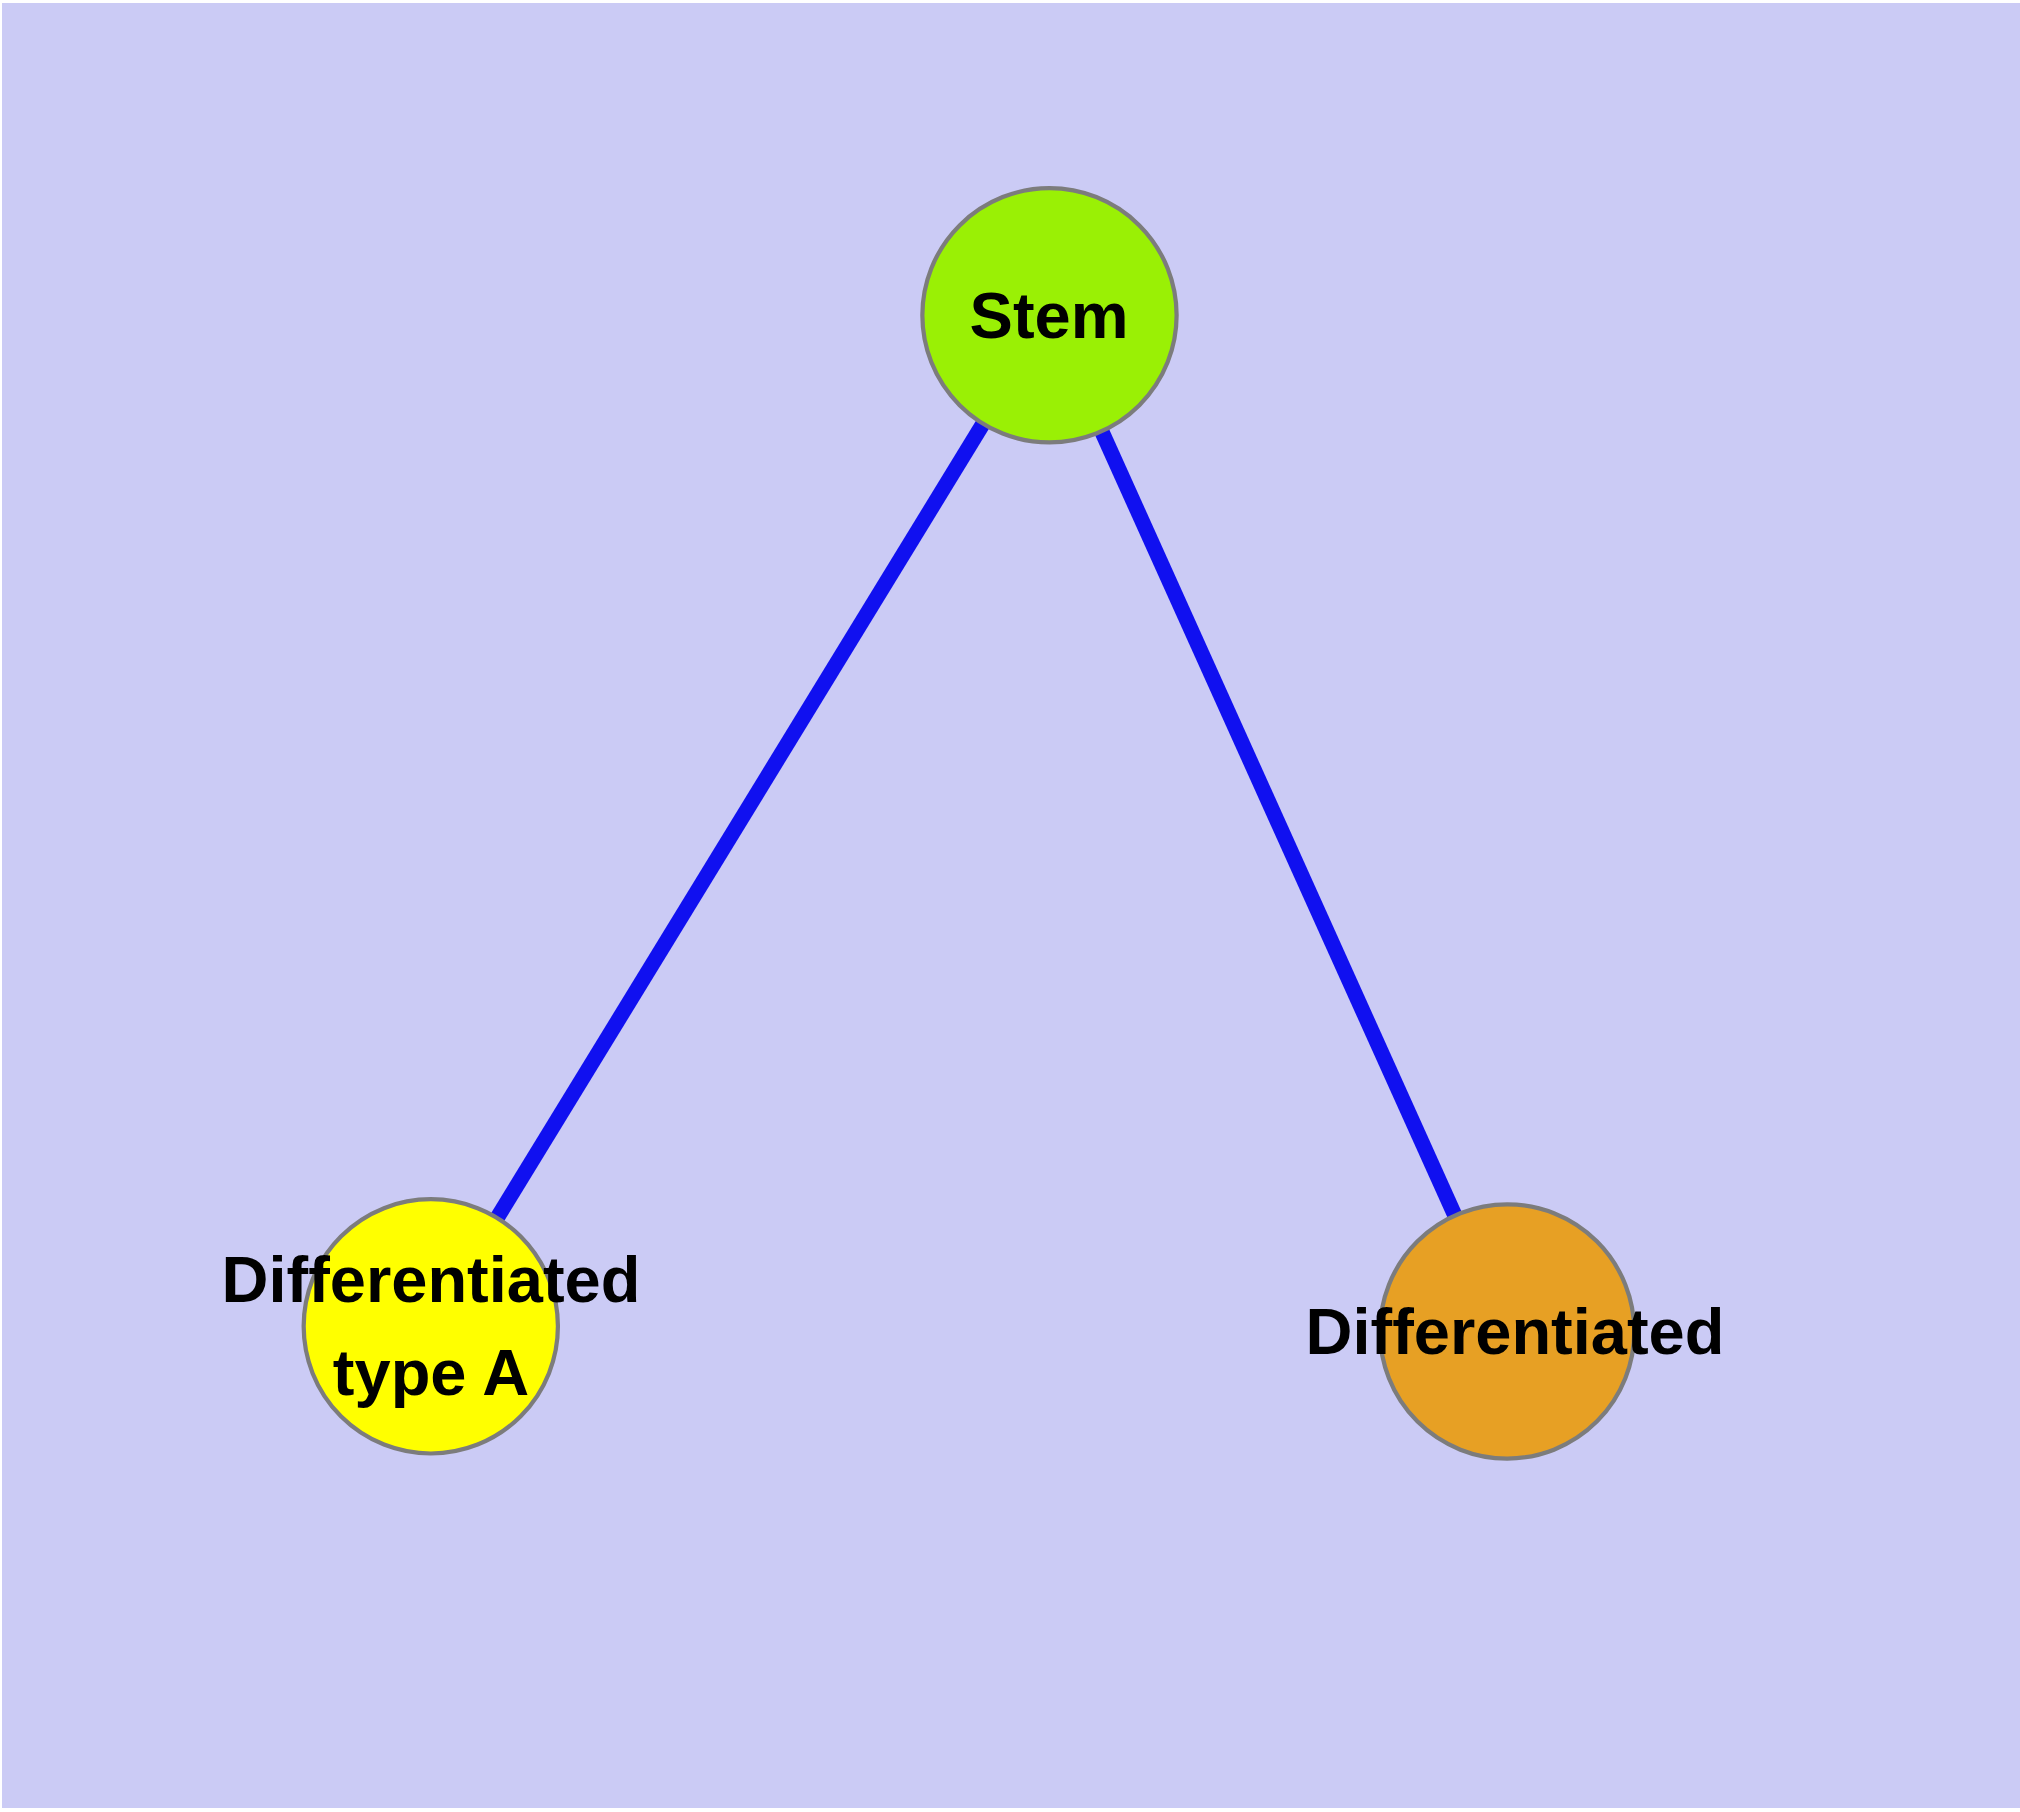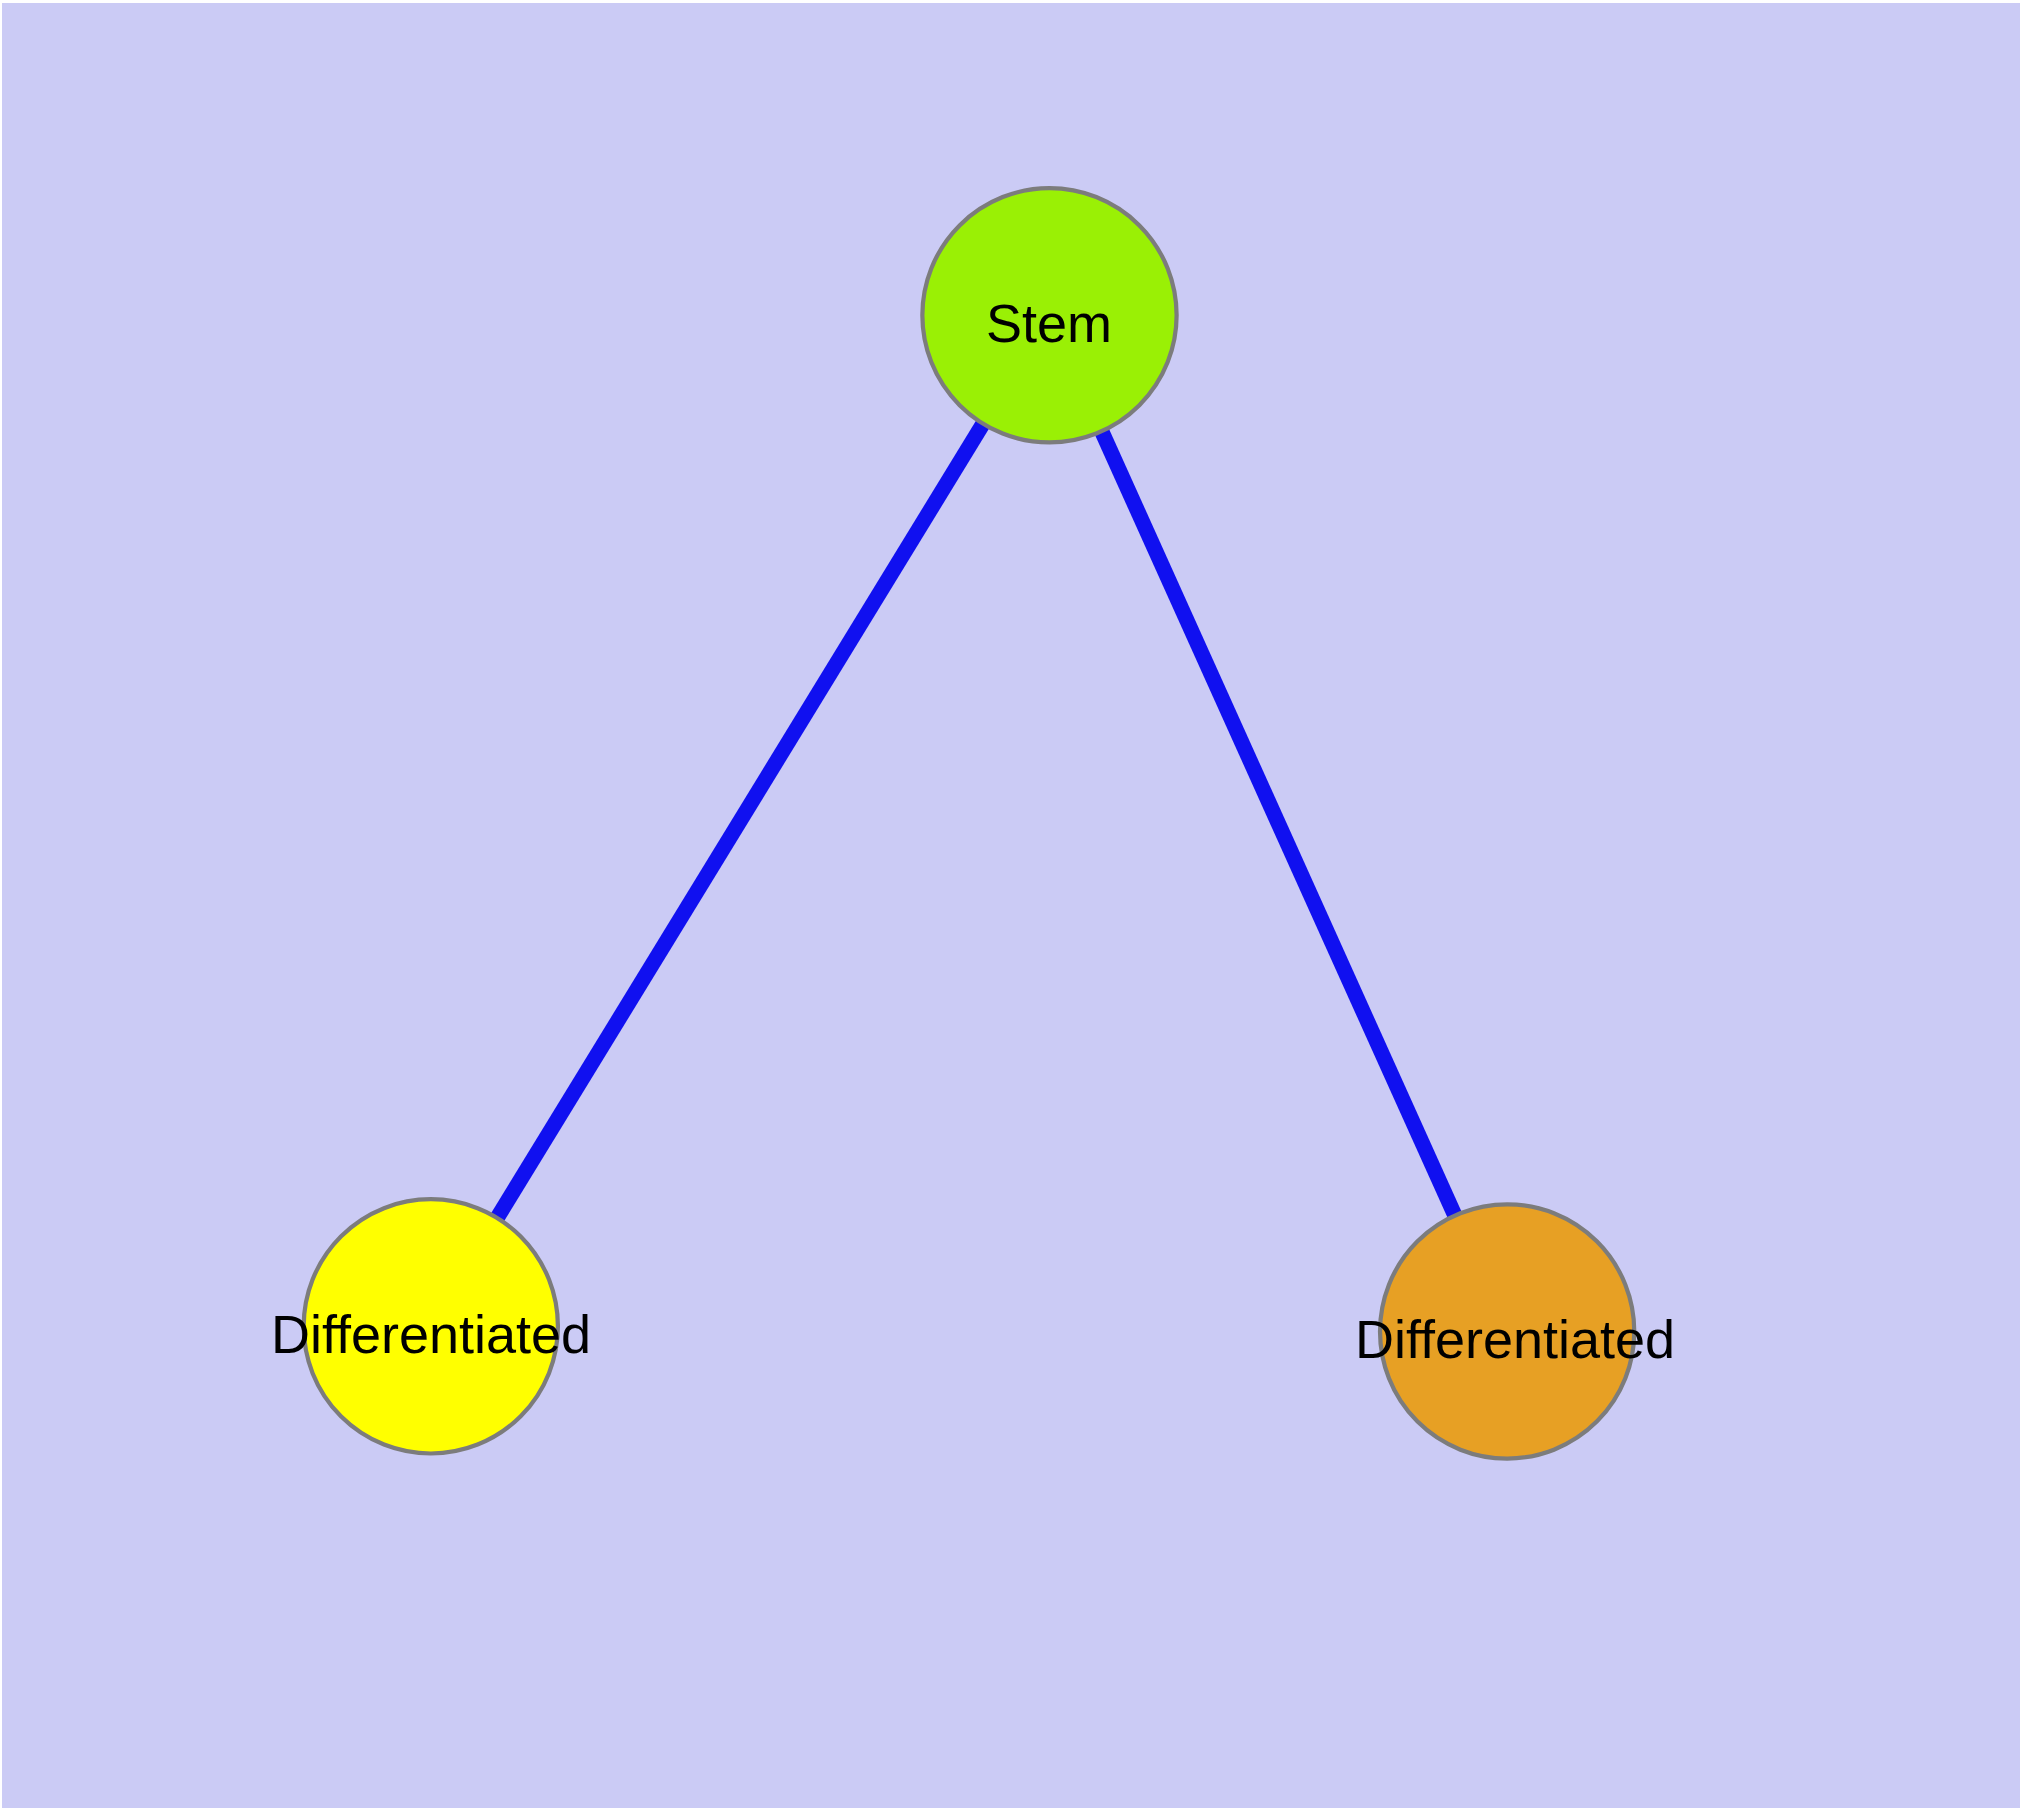--- a/index.html
+++ b/index.html
@@ -35,25 +35,24 @@
     fill: none;
   }
   .node-circle {
     stroke-width: 5px;
   }
   .node-label {
     position: absolute;
     transform: translate(-50%, -50%);
     text-align: center;
     color: #000000;
-    font-weight: normal;
-    font-size: 54px;
+    font-weight: bold;
+    font-size: 65px;
     line-height: 93px;
     white-space: nowrap;
-    margin-top: 8px;
   }
 </style>
 </head>
 <body>
 
 <div class="stage">
 
   <div class="panel" style="background: rgb(203, 203, 245);"></div>
 
   <svg class="graph-svg" viewBox="0 0 2384 2138">
@@ -68,20 +67,21 @@
 
     <circle class="node-circle" cx="1778" cy="1571" r="150" fill="#E7A024" stroke="#7C7C7C"></circle>
   </svg>
 
   <div class="node-label" style="left: 1049px; top: 315px;">
     <div>Stem</div>
   </div>
 
   <div class="node-label" style="left: 431px; top: 1326px;">
     <div>Differentiated</div>
+    <div>type A</div>
   </div>
 
   <div class="node-label" style="left: 1515px; top: 1331px;">
     <div>Differentiated</div>
   </div>
 
 </div>
 
 
 </body></html>

